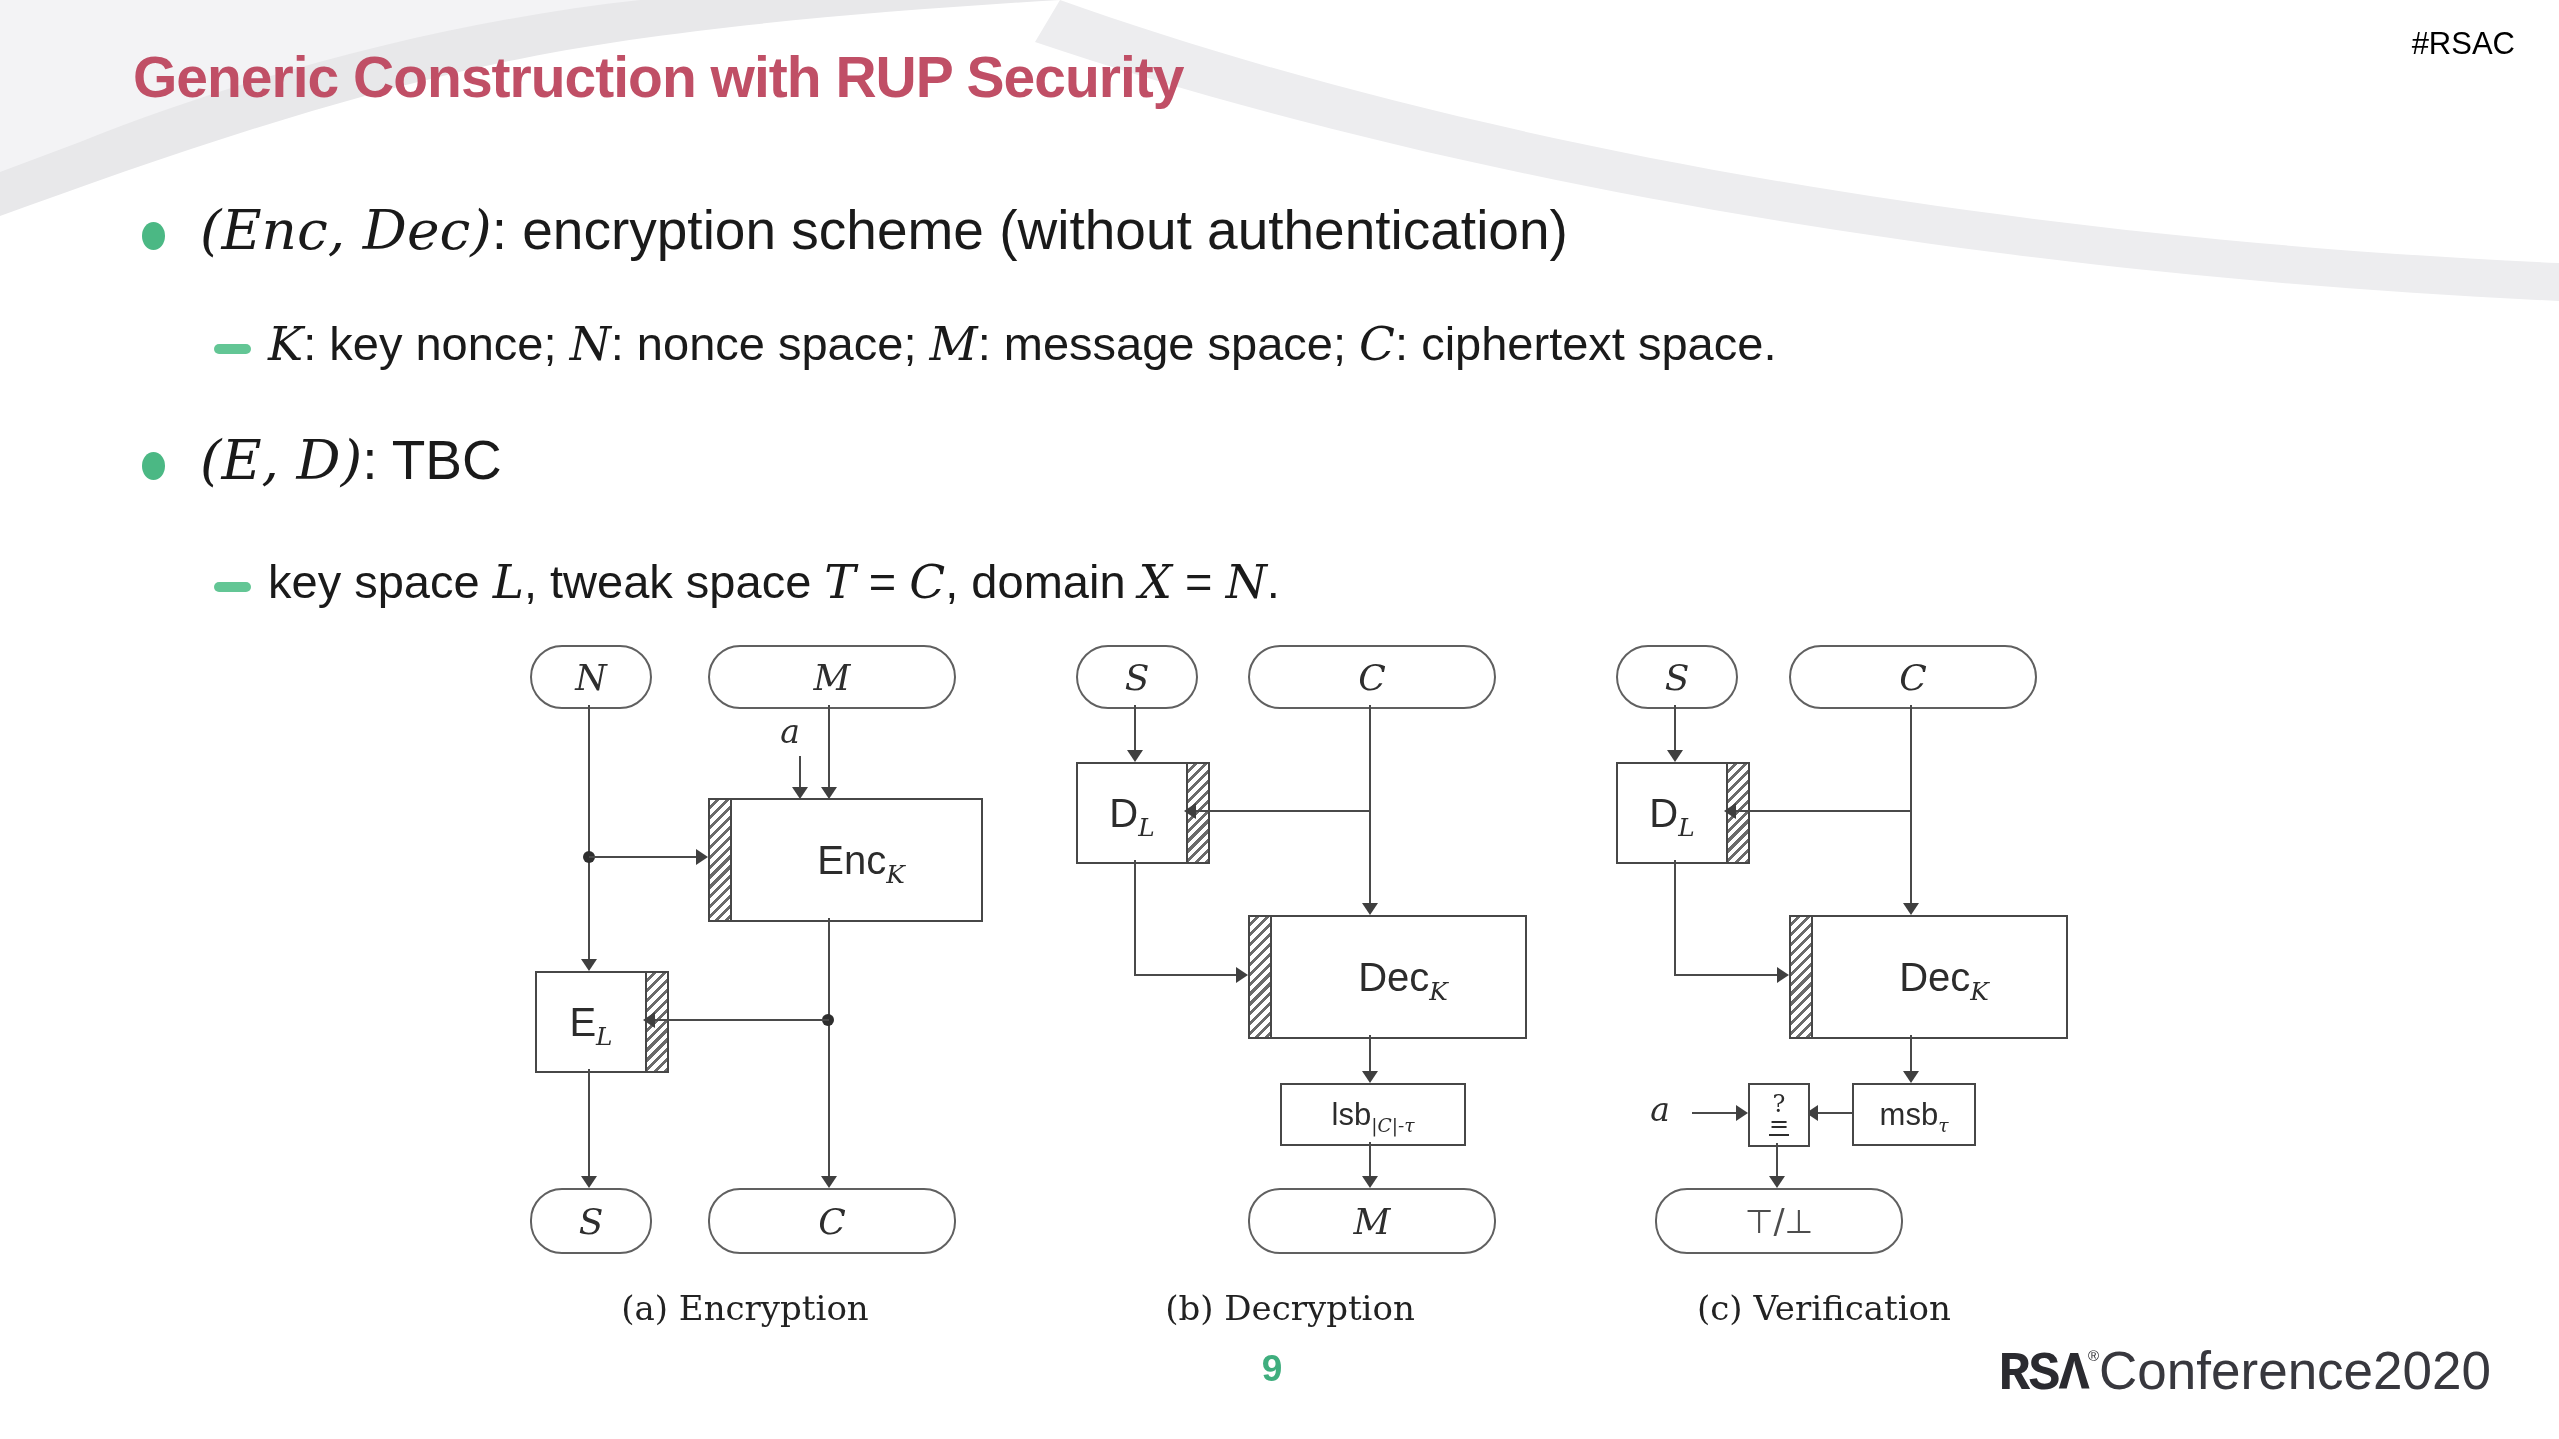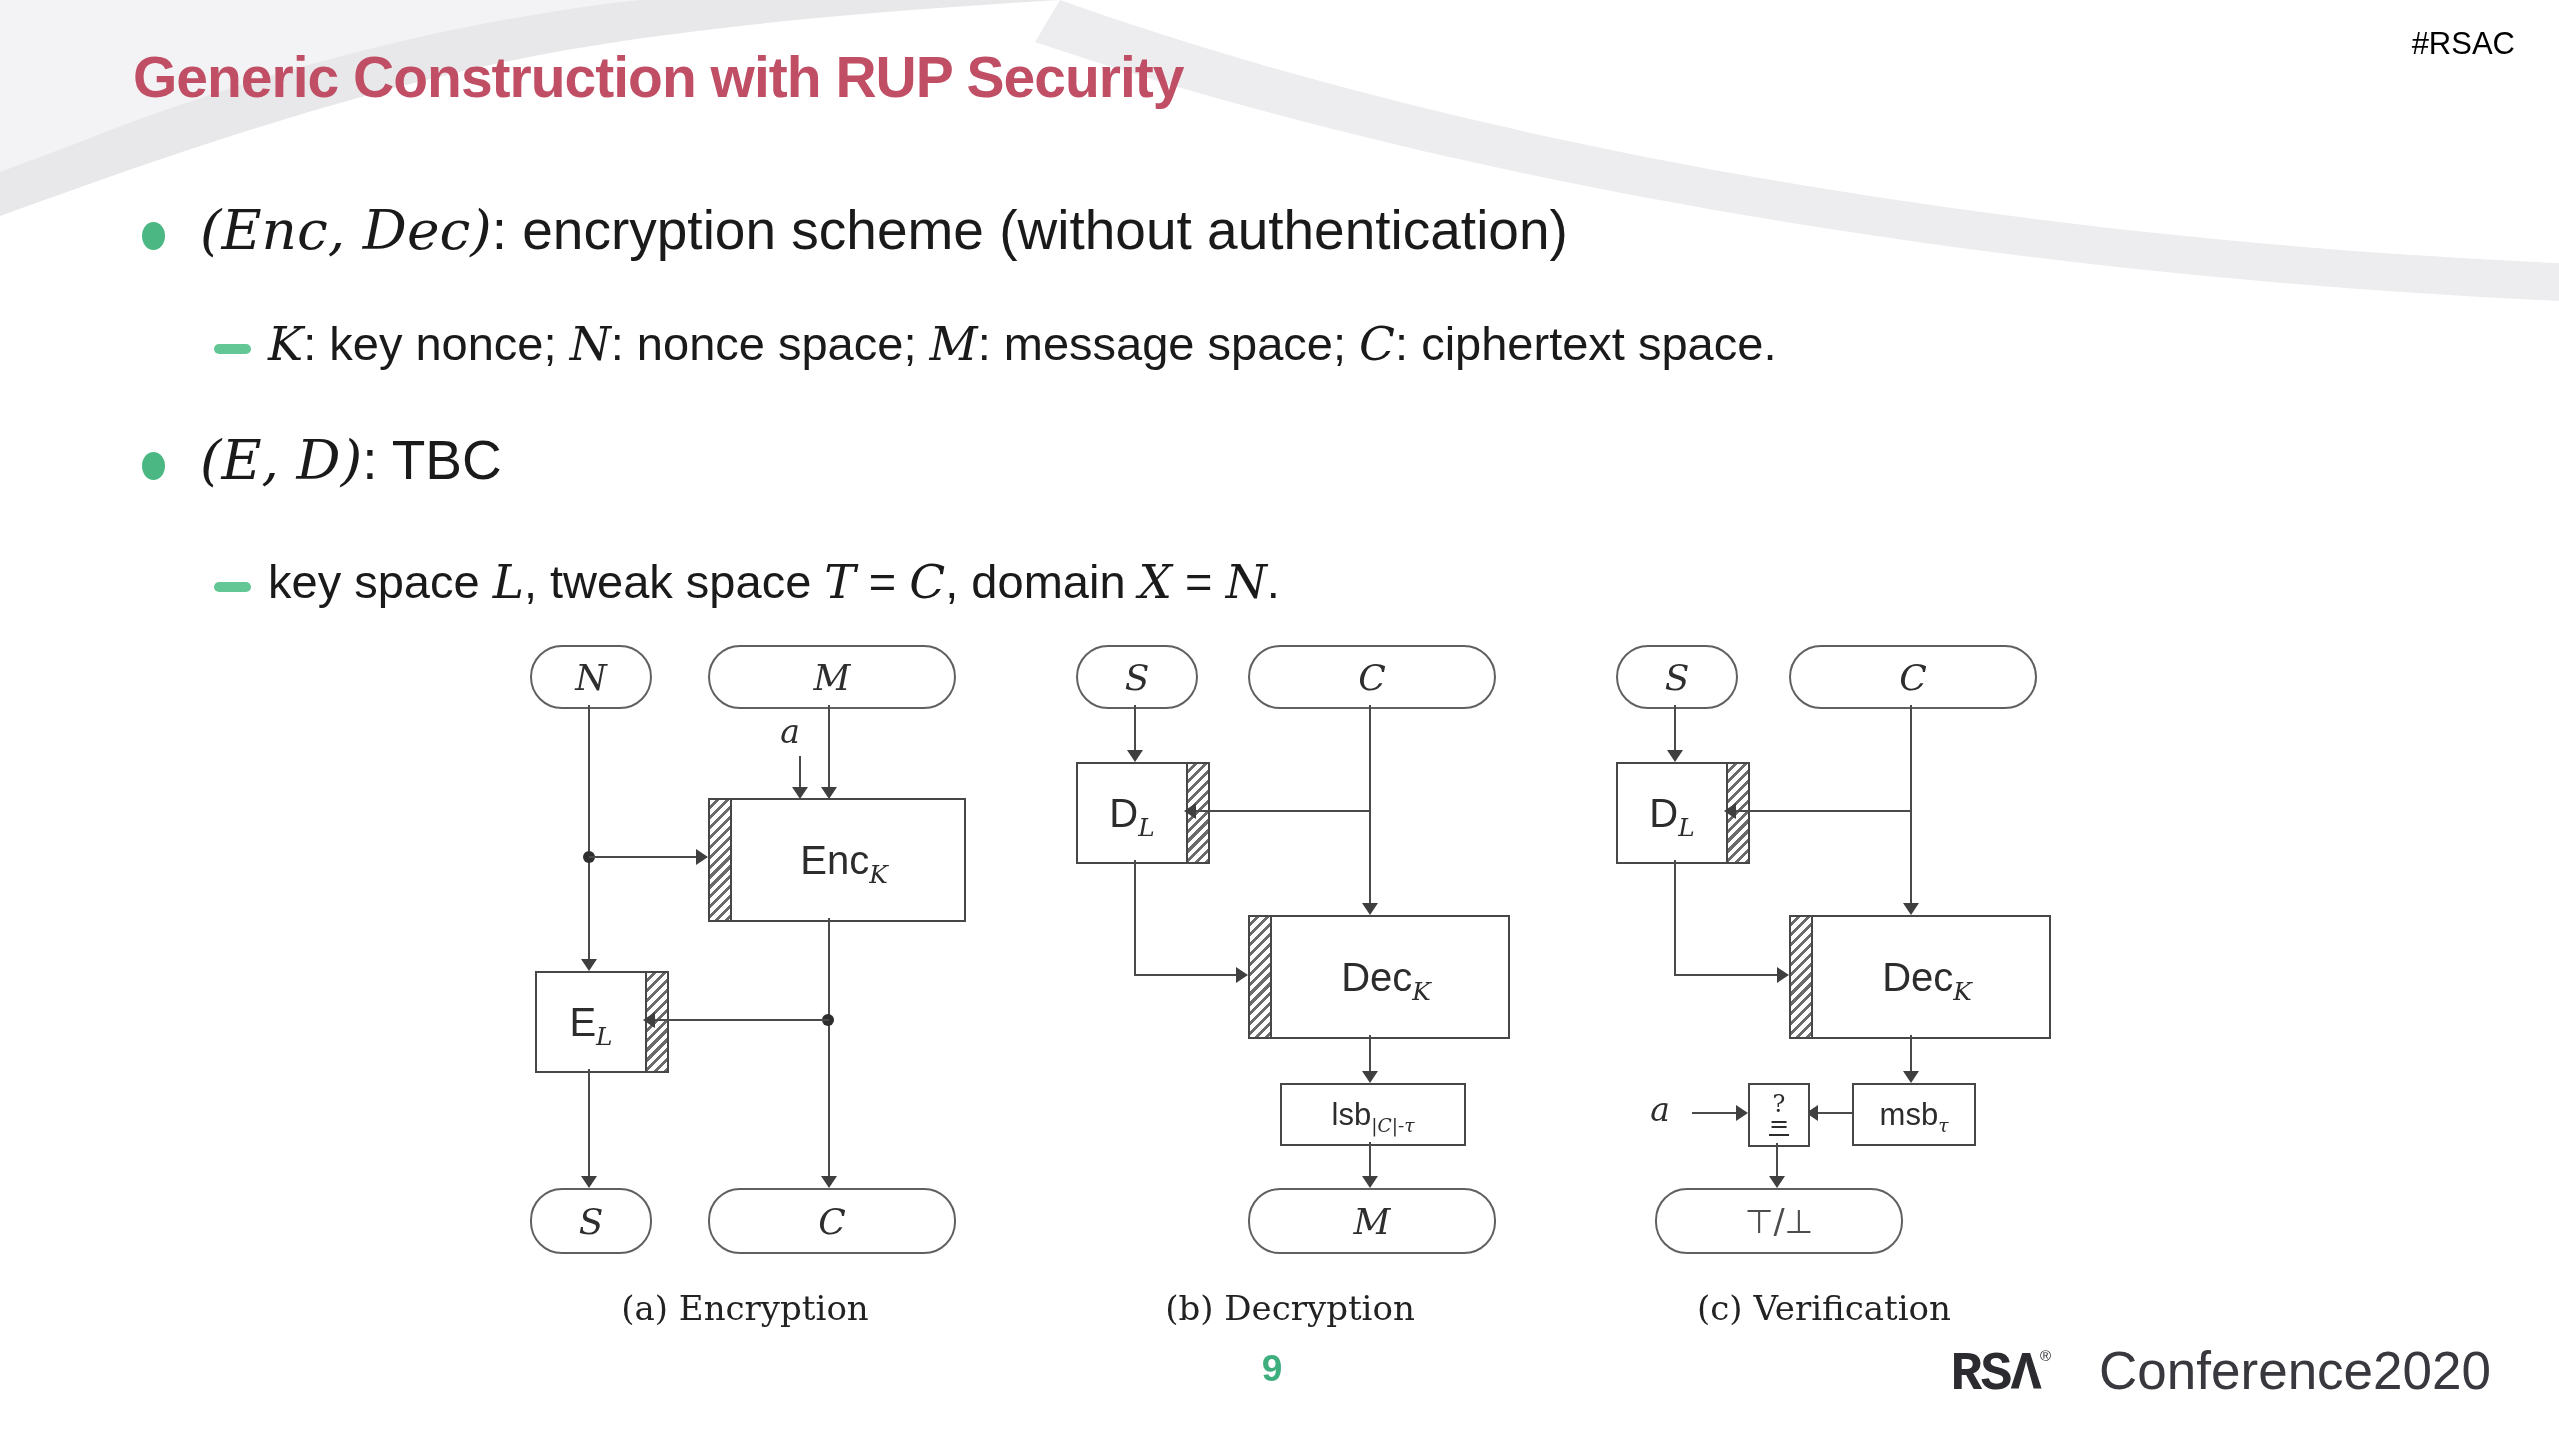--- a/index.html
+++ b/index.html
@@ -27,21 +27,21 @@
   .box{position:absolute;background:#fff;border:2px solid #474747;
        display:flex;align-items:center;justify-content:center;
        font-family:"Liberation Sans",sans-serif;font-size:40px;color:#2c2c2c;}
   .box sub{font-family:"DejaVu Serif",serif;font-style:italic;font-size:0.62em;line-height:0;}
   .box.small{font-size:31px;}
   .box.small sub{font-size:0.60em;}
   .hatch-l{position:absolute;left:0;top:0;bottom:0;width:20px;border-right:2px solid #474747;
            background:repeating-linear-gradient(135deg,#ffffff 0 4px,#6b6b6b 4px 7px);}
   .hatch-r{position:absolute;right:0;top:0;bottom:0;width:20px;border-left:2px solid #474747;
            background:repeating-linear-gradient(135deg,#ffffff 0 4px,#6b6b6b 4px 7px);}
-  .pad-l{padding-left:14px;} .pad-r{padding-right:22px;}
+  .pad-l{padding-left:31px;} .pad-r{padding-right:22px;}
   .vl{position:absolute;width:2px;background:#4a4a4a;}
   .hl{position:absolute;height:2px;background:#4a4a4a;}
   .arr-d{position:absolute;width:0;height:0;border-left:8px solid transparent;
          border-right:8px solid transparent;border-top:12px solid #3f3f3f;}
   .arr-r{position:absolute;width:0;height:0;border-top:8px solid transparent;
          border-bottom:8px solid transparent;border-left:12px solid #3f3f3f;}
   .arr-l{position:absolute;width:0;height:0;border-top:8px solid transparent;
          border-bottom:8px solid transparent;border-right:12px solid #3f3f3f;}
   .dot{position:absolute;width:12px;height:12px;border-radius:50%;background:#2e2e2e;}
   .flabel{position:absolute;font-family:"DejaVu Serif",serif;font-style:italic;
@@ -49,21 +49,21 @@
   .caption{position:absolute;width:400px;text-align:center;font-family:"DejaVu Serif",serif;
            font-size:34px;color:#222;}
   .cmp{flex-direction:column;line-height:0.85;font-size:24px;font-family:"DejaVu Serif",serif;color:#2c2c2c;}
   .cmp span{display:block;}
   
   .pagenum{position:absolute;left:1240px;top:1348px;width:64px;text-align:center;
            font-size:37px;font-weight:700;color:#3fae7e;}
   .logo{position:absolute;right:68px;top:1340px;font-size:53px;white-space:nowrap;color:#2b2b30;}
   .logo .b{font-weight:700;letter-spacing:-2px;font-family:Liberation Mono, monospace;}
   .logo .reg{font-size:15px;vertical-align:28px;}
-  .logo .lt{font-weight:400;color:#38383e;letter-spacing:0;margin-left:48px;}
+  .logo .lt{font-weight:400;color:#38383e;letter-spacing:0;}
 </style>
 </head>
 <body>
 
 <div class="slide">
 
   <svg class="wave-svg" width="2559" height="340" viewBox="0 0 2559 340">
     <path d="M0 0 L1060 0 C860 12 650 30 495 64 C318 102 150 162 0 216 Z" fill="#e8e8ea"></path>
     <path d="M1060 0 C1430 132 1950 236 2559 263 L2559 301 C1950 273 1420 172 1035 42 Z" fill="#ededef"></path>
     <path d="M0 0 L640 0 C455 20 255 72 80 142 L0 172 Z" fill="#f3f3f5"></path>

